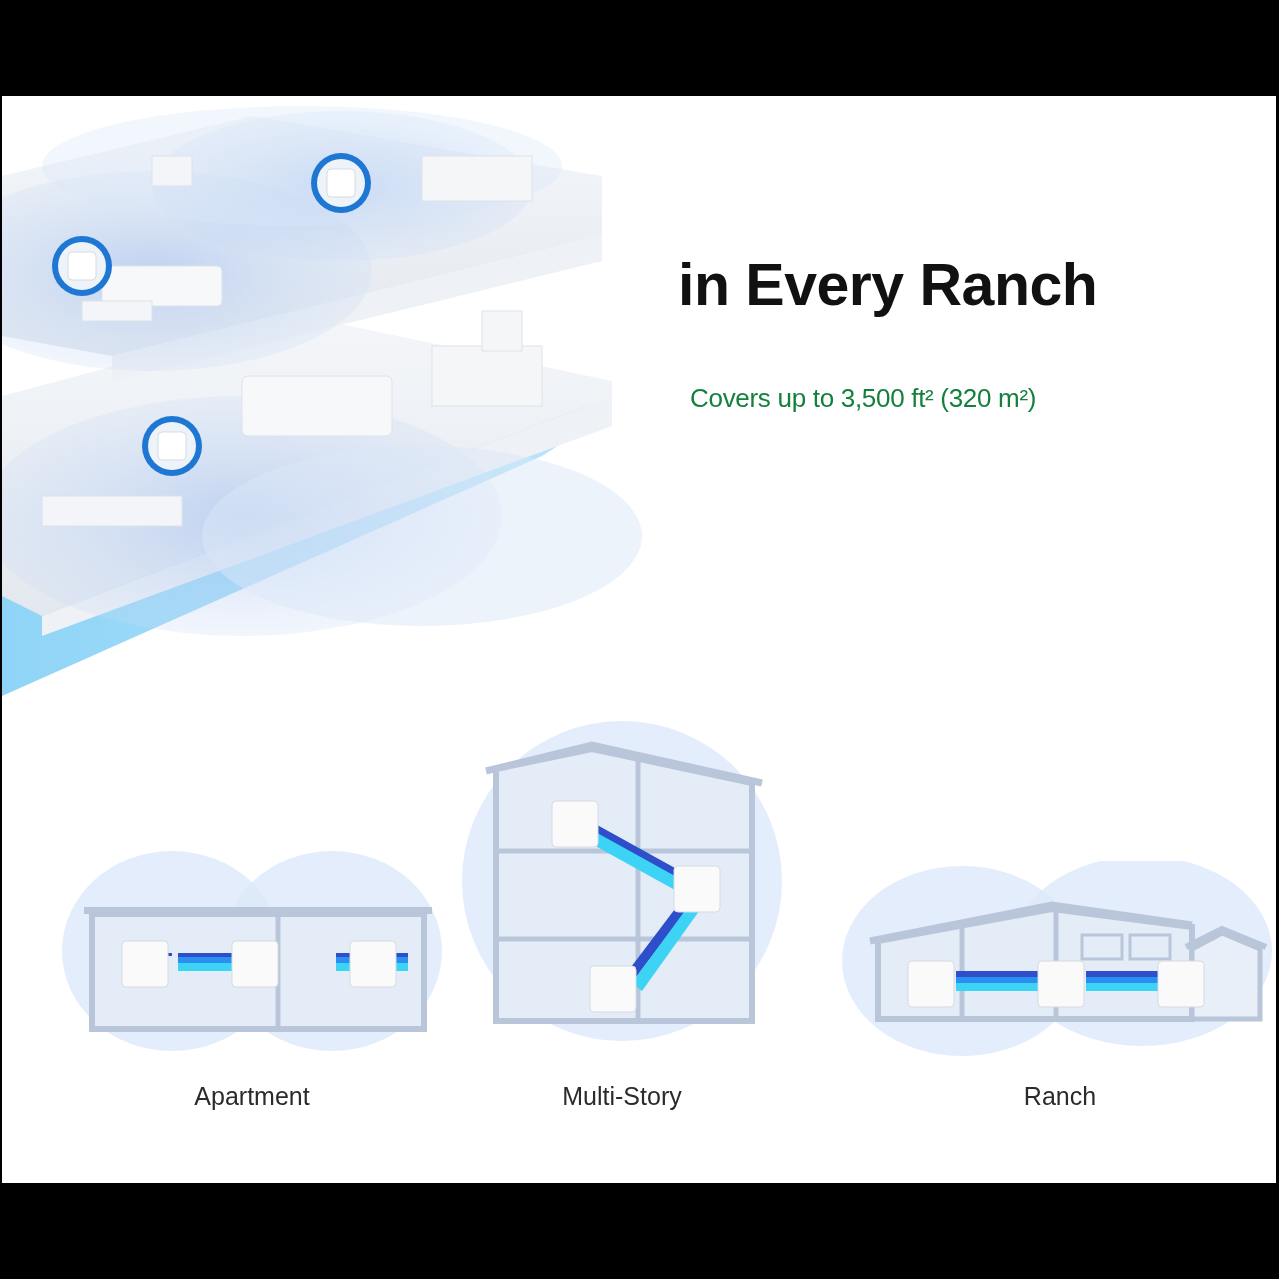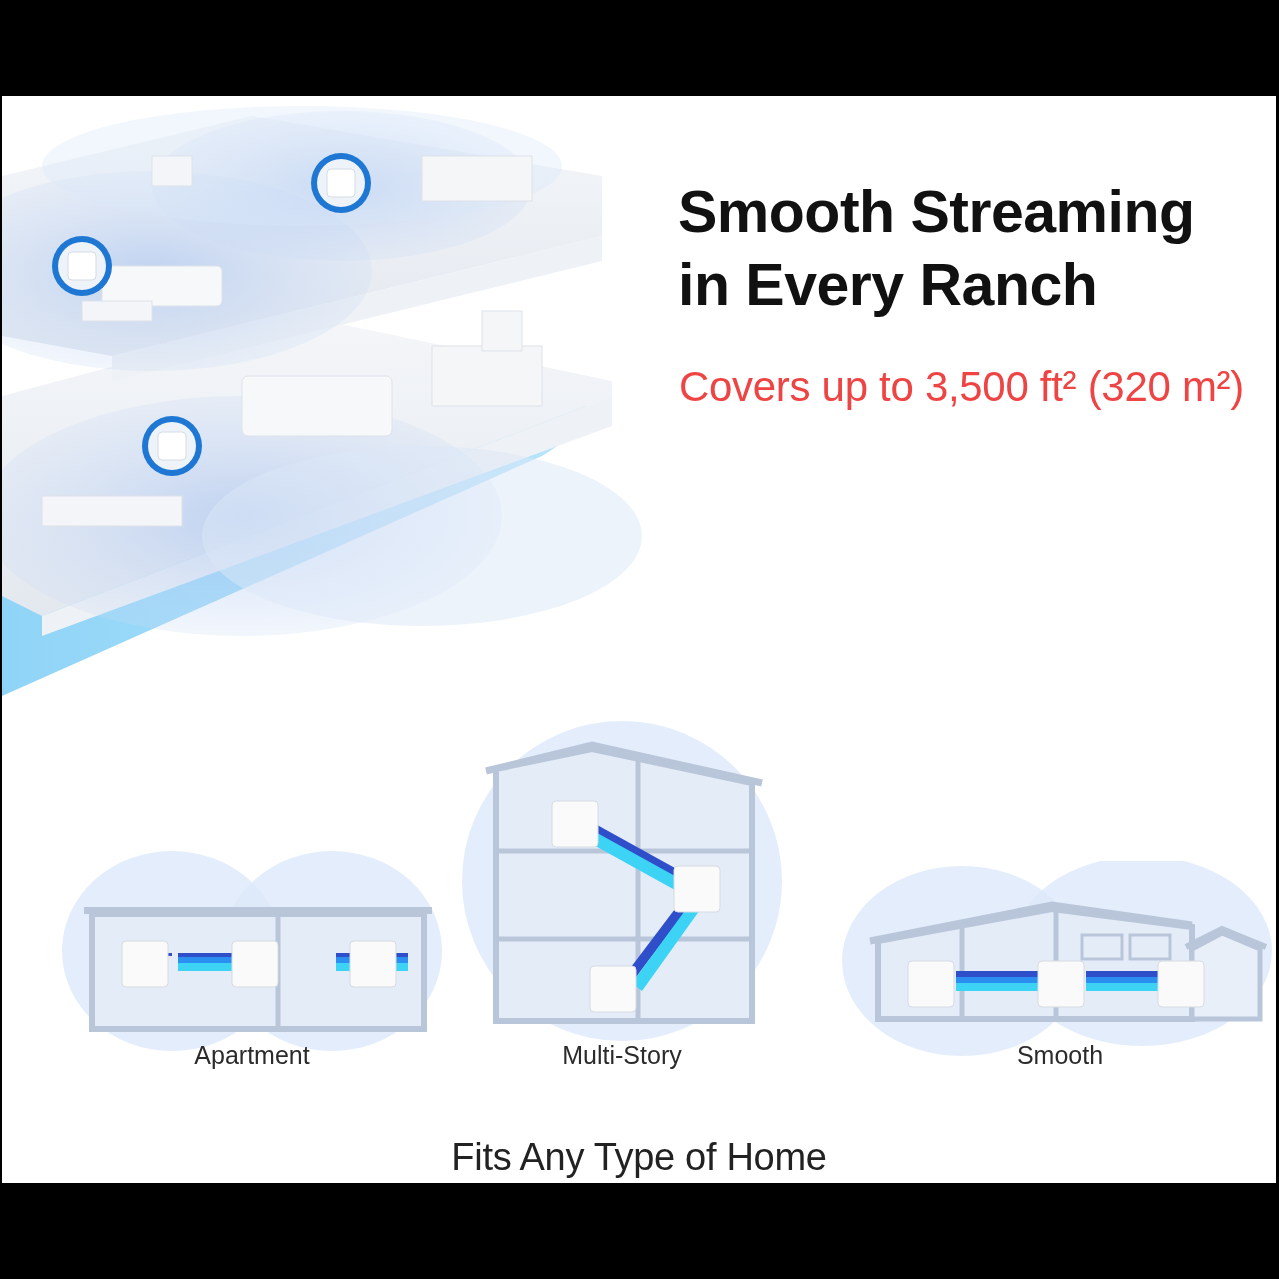--- a/index.html
+++ b/index.html
@@ -1,23 +1,23 @@
 <!DOCTYPE html>
 <html><head>
 <meta charset="utf-8">
 <style>
   html, body { margin: 0; padding: 0; background: #000; }
   body { width: 1279px; height: 1279px; position: relative; overflow: hidden; font-family: "Liberation Sans", sans-serif; }
   .panel { position: absolute; left: 2px; top: 96px; width: 1274px; height: 1087px; background: #ffffff; overflow: hidden; }
   .hero-art { position: absolute; left: 0; top: 0; width: 660px; height: 600px; }
   .headline { position: absolute; left: 676px; top: 80px; margin: 0; font-weight: 700; font-size: 59px; line-height: 73px; color: #111111; letter-spacing: -0.5px; white-space: nowrap; }
-  .subcopy { position: absolute; left: 676px; top: 262px; margin: 1px; font-weight: 400; font-size: 42px; line-height: 56px; color: #ef4444; white-space: nowrap; letter-spacing: -0.3px; }
+  .subcopy { position: absolute; left: 676px; top: 262px; margin: 12px; font-weight: 400; font-size: 26px; line-height: 56px; color: #15803d; white-space: nowrap; letter-spacing: -0.3px; }
   .home-card { position: absolute; }
   .home-art { position: absolute; left: 0; top: 0; }
-  .home-label { position: absolute; width: 100%; text-align: center; font-size: 25px; color: #2b2b2b; }
+  .home-label { position: absolute; width: 100%; text-align: center; font-size: 25px; color: #2b2b2b; margin-top: 41px; }
   .footer-caption { position: absolute; left: 0; width: 1274px; top: 1040px; text-align: center; font-size: 38px; color: #222; letter-spacing: -0.3px; }
 </style>
 </head>
 <body>
 
 <div class="panel">
 
   <svg class="hero-art" viewBox="0 0 660 600" width="660" height="600">
     <defs>
       <radialGradient id="glow" cx="50%" cy="50%" r="50%">
@@ -70,21 +70,21 @@
       <rect x="66" y="156" width="28" height="28" rx="4" fill="#ffffff" stroke="#d5dbe4"></rect>
     </g>
     <g>
       <circle cx="170" cy="350" r="30" fill="#1f77d4"></circle>
       <circle cx="170" cy="350" r="24" fill="#eef3f9"></circle>
       <rect x="156" y="336" width="28" height="28" rx="4" fill="#ffffff" stroke="#d5dbe4"></rect>
     </g>
   </svg>
 
   <h1 class="headline">
-    <span>Smooth Streaming</span><br>
+    <br>
     <span>in Every Ranch</span>
   </h1>
 
   <p class="subcopy">
     <span>Covers up to 3,500 ft² (320 m²)</span><br>
   </p>
 
   <div class="home-card" style="left:60px; top:745px; width:380px; height:240px;">
     <svg class="home-art" viewBox="0 0 380 240" width="380" height="240">
       <ellipse cx="110" cy="110" rx="110" ry="100" fill="#dce8fa" opacity="0.8"></ellipse>
@@ -147,17 +147,16 @@
       <rect x="114" y="110" width="84" height="6" fill="#2e4fc9"></rect>
         <rect x="114" y="116" width="84" height="6" fill="#2a8ff0"></rect>
         <rect x="114" y="122" width="84" height="8" fill="#3cd3f5"></rect>
       <rect x="244" y="110" width="76" height="6" fill="#2e4fc9"></rect>
         <rect x="244" y="116" width="76" height="6" fill="#2a8ff0"></rect>
         <rect x="244" y="122" width="76" height="8" fill="#3cd3f5"></rect>
       <rect x="66" y="100" width="46" height="46" rx="4" fill="#fafafa" stroke="#d6dbe2"></rect>
       <rect x="196" y="100" width="46" height="46" rx="4" fill="#fafafa" stroke="#d6dbe2"></rect>
       <rect x="316" y="100" width="46" height="46" rx="4" fill="#fafafa" stroke="#d6dbe2"></rect>
     </svg>
-    <div class="home-label" style="top:180px;">Smooth</div>
+    <div class="home-label" style="top:180px;">Ranch</div>
   </div>
 
-  <div class="footer-caption">Fits Any Type of Home</div>
 </div>
 
 </body></html>

